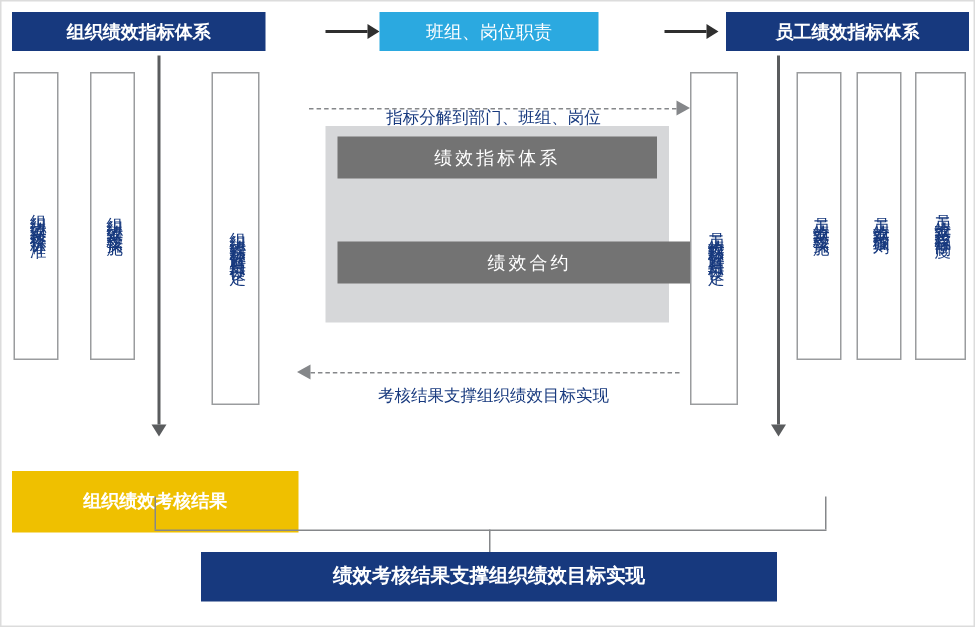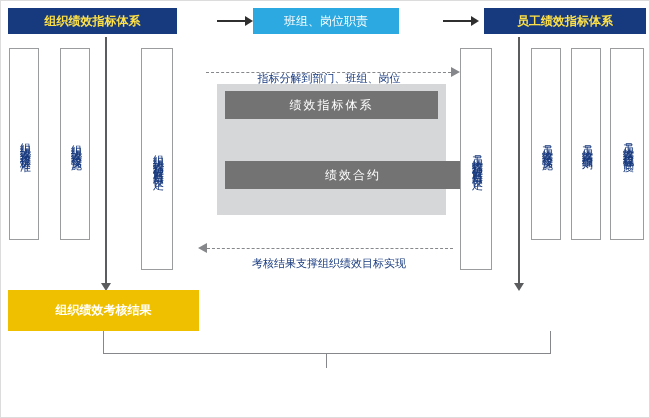--- a/index.html
+++ b/index.html
@@ -3,23 +3,23 @@
 <meta charset="utf-8">
 <style>
   *{margin:0;padding:0;box-sizing:border-box;}
   body{background:#ffffff;}
   #canvas{
     position:relative;width:650px;height:418px;background:#ffffff;
     font-family:"DejaVu Sans","Liberation Sans",sans-serif;
     overflow:hidden;border:1px solid #dcdcdc;
   }
   .box{position:absolute;display:flex;align-items:center;justify-content:center;text-align:center;line-height:1.2;}
-  .navy{background:#17397E;color:#fde047;font-weight:bold;font-size:12px;}
+  .navy{background:#17397E;color:#ffffff;font-weight:bold;font-size:12px;}
   .blue{background:#2BA9E0;color:#ffffff;font-weight:normal;font-size:12px;}
-  .gold{background:#EFC000;color:#ffffff;font-weight:bold;font-size:12px;}
+  .gold{background:#EFC000;color:#ffffff;font-weight:bold;font-size:12px;margin-top:24px;}
   .graybar{background:#737373;color:#ffffff;font-size:12px;letter-spacing:2px;}
   .panel{position:absolute;background:#D6D7D9;}
   .vbox{
     position:absolute;background:#ffffff;border:1px solid #9a9c9e;color:#17397E;
     writing-mode:vertical-rl;text-orientation:upright;
     display:flex;align-items:center;justify-content:center;
     font-size:11px;letter-spacing:2px;padding:6px 0;
   }
   .line{position:absolute;background:#5a5c5e;}
   .darkline{position:absolute;background:#2f2f2f;}
@@ -76,14 +76,15 @@
   <div class="line" style="left:517px;top:36px;width:2px;height:246px;"></div>
   <div class="tri tri-down" style="left:513px;top:282px;"></div>
 
   <div class="box gold" style="left:7px;top:289px;width:191px;height:41px;">组织绩效考核结果</div>
 
   <div class="conn" style="left:102px;top:330px;width:1px;height:22px;"></div>
   <div class="conn" style="left:549px;top:330px;width:1px;height:22px;"></div>
   <div class="conn" style="left:102px;top:352px;width:448px;height:1px;"></div>
   <div class="conn" style="left:325px;top:352px;width:1px;height:15px;"></div>
 
+  <div class="box navy" style="left:133px;top:367px;width:384px;height:33px;font-size:13px;">绩效考核结果支撑组织绩效目标实现</div>
 
 </div>
 
 </body></html>

